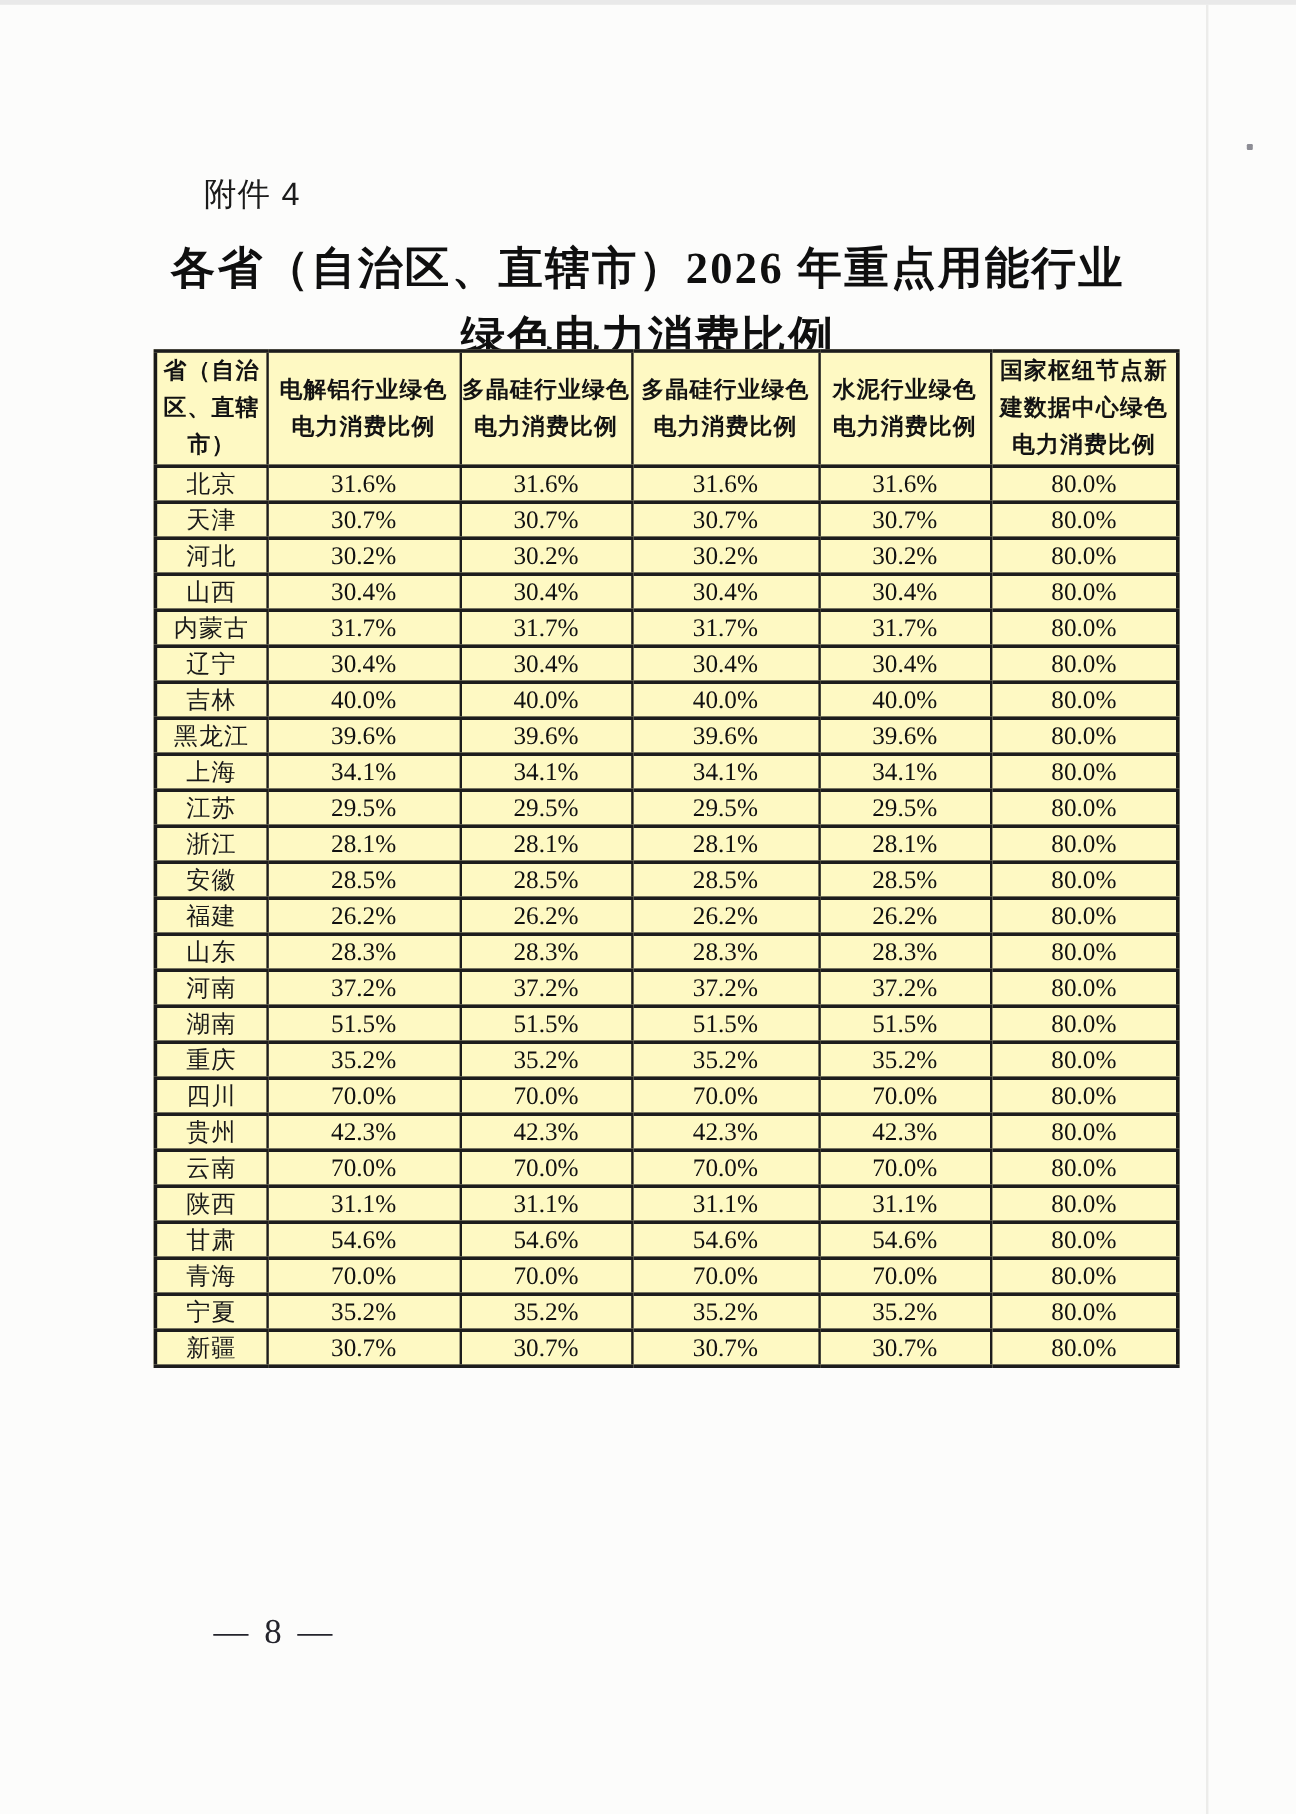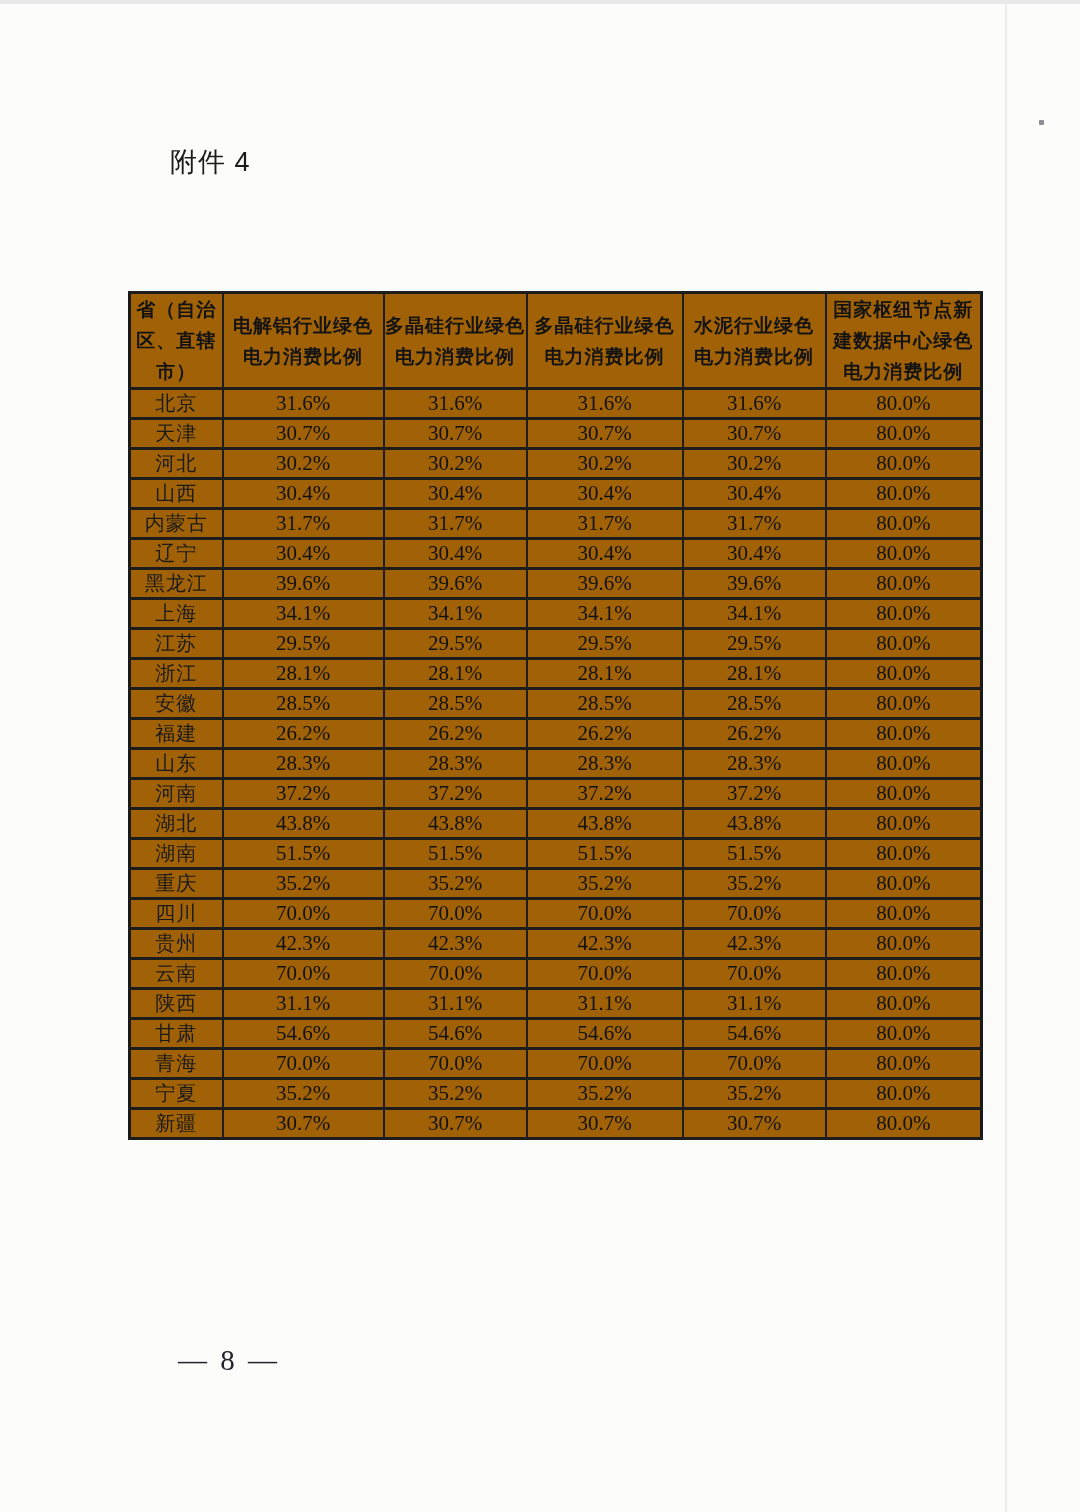--- a/index.html
+++ b/index.html
@@ -60,21 +60,21 @@
     display: block;
   }
   table.ratio-table {
     position: absolute;
     left: 128px;
     top: 287px;
     width: 852px;
     border-collapse: collapse;
     table-layout: fixed;
     border: 3px solid #191919;
-    background: #a16207;
+    background: #fef9c3;
   }
   .ratio-table th, .ratio-table td {
     border-left: 2px solid #1d1d1d;
     border-right: 2px solid #1d1d1d;
     border-top: 3px solid #1d1d1d;
     border-bottom: 3px solid #1d1d1d;
     text-align: center;
     vertical-align: middle;
     padding: 0;
     overflow: hidden;
@@ -115,20 +115,24 @@
 </head>
 <body>
 
 <div class="page">
 
   <div class="scan-streak"></div>
   <div class="artifact-dot"></div>
 
   <div class="attachment-label">附件 4</div>
 
+  <div class="doc-title">
+    <span class="t-line">各省（自治区、直辖市）2026 年重点用能行业</span>
+    <span class="t-line">绿色电力消费比例</span>
+  </div>
 
   <table class="ratio-table">
     <colgroup>
       <col style="width: 93px">
       <col style="width: 161px">
       <col style="width: 143px">
       <col style="width: 156px">
       <col style="width: 143px">
       <col style="width: 156px">
     </colgroup>
@@ -193,20 +197,28 @@
         </tr>
         <tr>
           <td class="province">辽宁</td>
           <td class="value">30.4%</td>
           <td class="value">30.4%</td>
           <td class="value">30.4%</td>
           <td class="value">30.4%</td>
           <td class="value">80.0%</td>
         </tr>
         <tr>
+          <td class="province">吉林</td>
+          <td class="value">40.0%</td>
+          <td class="value">40.0%</td>
+          <td class="value">40.0%</td>
+          <td class="value">40.0%</td>
+          <td class="value">80.0%</td>
+        </tr>
+        <tr>
           <td class="province">黑龙江</td>
           <td class="value">39.6%</td>
           <td class="value">39.6%</td>
           <td class="value">39.6%</td>
           <td class="value">39.6%</td>
           <td class="value">80.0%</td>
         </tr>
         <tr>
           <td class="province">上海</td>
           <td class="value">34.1%</td>
@@ -257,28 +269,20 @@
         </tr>
         <tr>
           <td class="province">河南</td>
           <td class="value">37.2%</td>
           <td class="value">37.2%</td>
           <td class="value">37.2%</td>
           <td class="value">37.2%</td>
           <td class="value">80.0%</td>
         </tr>
         <tr>
-          <td class="province">湖北</td>
-          <td class="value">43.8%</td>
-          <td class="value">43.8%</td>
-          <td class="value">43.8%</td>
-          <td class="value">43.8%</td>
-          <td class="value">80.0%</td>
-        </tr>
-        <tr>
           <td class="province">湖南</td>
           <td class="value">51.5%</td>
           <td class="value">51.5%</td>
           <td class="value">51.5%</td>
           <td class="value">51.5%</td>
           <td class="value">80.0%</td>
         </tr>
         <tr>
           <td class="province">重庆</td>
           <td class="value">35.2%</td>

